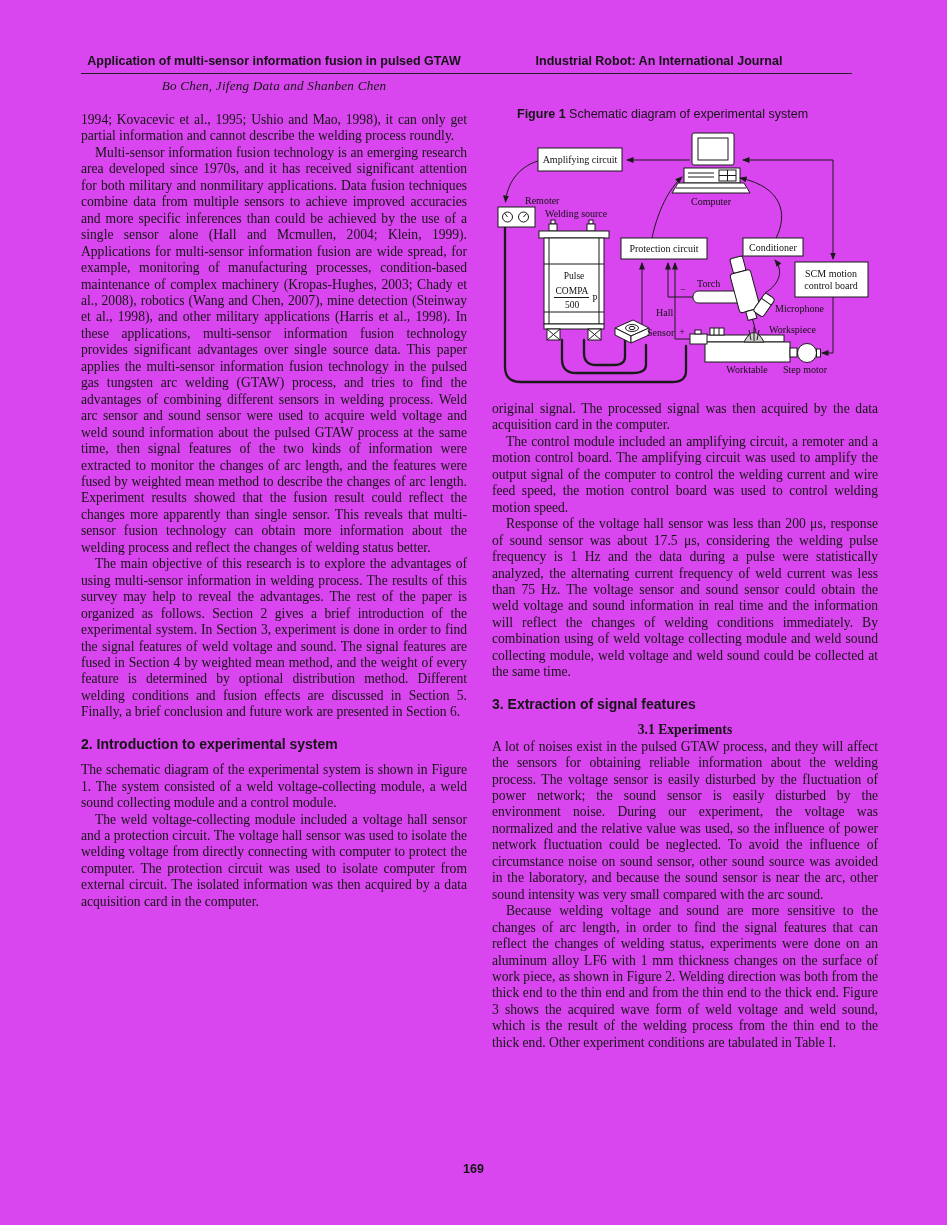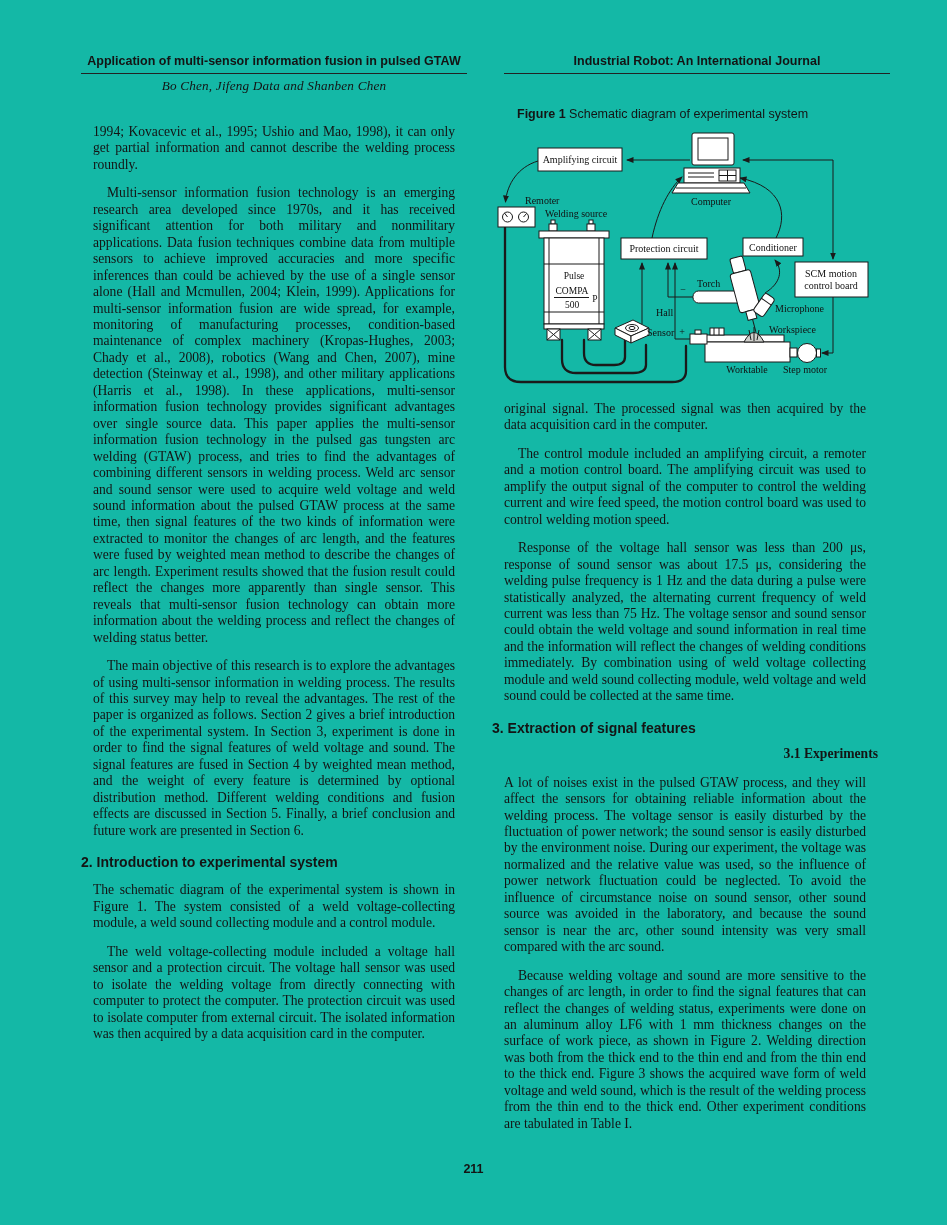--- a/index.html
+++ b/index.html
@@ -1,33 +1,33 @@
 <!DOCTYPE html>
 <html><head>
 <meta charset="utf-8">
 <style>
   html,body{margin:0;padding:0;background:#e8e8e6;}
-  .page{position:relative;width:947px;height:1225px;background:#14b8a6;margin:0 auto;
+  .page{position:relative;width:947px;height:1225px;background:#d946ef;margin:0 auto;
         font-family:"Liberation Serif",serif;color:#141414;overflow:hidden;}
   
   .hdr{position:absolute;width:386px;text-align:center;}
   .hdr-left{left:81px;top:54px;}
-  .hdr-right{left:504px;top:54px;}
+  .hdr-right{left:466px;top:54px;}
   .hdr-title{font-family:"Liberation Sans",sans-serif;font-weight:bold;font-size:12.5px;line-height:15px;}
   .hdr-rule{border-bottom:1.2px solid #222;margin-top:4px;}
   .hdr-sub{font-style:italic;font-size:13.2px;padding-top:4px;letter-spacing:.2px;}
   
   .col{position:absolute;width:386px;text-align:justify;font-size:13.6px;line-height:16.45px;}
   .col-left{left:81px;top:112px;}
   .col-right{left:492px;top:106px;}
-  .col p{margin:12px;}
+  .col p{margin:0;}
   .indent{text-indent:14px;}
   h2.sec-h{font-family:"Liberation Sans",sans-serif;font-size:14px;font-weight:bold;
            margin:15px 0 10px 0;text-align:left;}
-  h3.sub-h{font-size:13.6px;font-weight:bold;margin:3px 0 0 0;text-align:right;}
+  h3.sub-h{font-size:13.6px;font-weight:bold;margin:3px 0 0 0;text-align:center;}
   
   .figcap{font-family:"Liberation Sans",sans-serif;font-size:12.5px;line-height:17px;
           text-align:left;margin-bottom:3px;padding-left:25px;}
   .figcap b{font-weight:bold;}
   .fig-svg{display:block;margin:4px 0 12px 0;}
   .box{fill:#fff;stroke:#1a1a1a;stroke-width:1;}
   .wire{stroke:#1a1a1a;stroke-width:1;fill:none;}
   .arrow{stroke:#1a1a1a;stroke-width:1;fill:none;}
   .cable{stroke:#1a1a1a;stroke-width:2.3;fill:none;stroke-linecap:round;}
   .lbl,.lbls{font-family:"Liberation Serif",serif;font-size:10px;fill:#111;}
@@ -219,16 +219,16 @@
     <p class="indent">The control module included an amplifying circuit, a remoter and a motion control board. The amplifying circuit was used to amplify the output signal of the computer to control the welding current and wire feed speed, the motion control board was used to control welding motion speed.</p>
     <p class="indent">Response of the voltage hall sensor was less than 200 μs, response of sound sensor was about 17.5 μs, considering the welding pulse frequency is 1 Hz and the data during a pulse were statistically analyzed, the alternating current frequency of weld current was less than 75 Hz. The voltage sensor and sound sensor could obtain the weld voltage and sound information in real time and the information will reflect the changes of welding conditions immediately. By combination using of weld voltage collecting module and weld sound collecting module, weld voltage and weld sound could be collected at the same time.</p>
 
     <h2 class="sec-h">3. Extraction of signal features</h2>
     <h3 class="sub-h">3.1 Experiments</h3>
     <p>A lot of noises exist in the pulsed GTAW process, and they will affect the sensors for obtaining reliable information about the welding process. The voltage sensor is easily disturbed by the fluctuation of power network; the sound sensor is easily disturbed by the environment noise. During our experiment, the voltage was normalized and the relative value was used, so the influence of power network fluctuation could be neglected. To avoid the influence of circumstance noise on sound sensor, other sound source was avoided in the laboratory, and because the sound sensor is near the arc, other sound intensity was very small compared with the arc sound.</p>
     <p class="indent">Because welding voltage and sound are more sensitive to the changes of arc length, in order to find the signal features that can reflect the changes of welding status, experiments were done on an aluminum alloy LF6 with 1 mm thickness changes on the surface of work piece, as shown in Figure 2. Welding direction was both from the thick end to the thin end and from the thin end to the thick end. Figure 3 shows the acquired wave form of weld voltage and weld sound, which is the result of the welding process from the thin end to the thick end. Other experiment conditions are tabulated in Table I.</p>
   </div>
 
   <div class="footer">
-    <span>211</span>
+    <span>169</span>
   </div>
 
 </div>
 
 </body></html>

